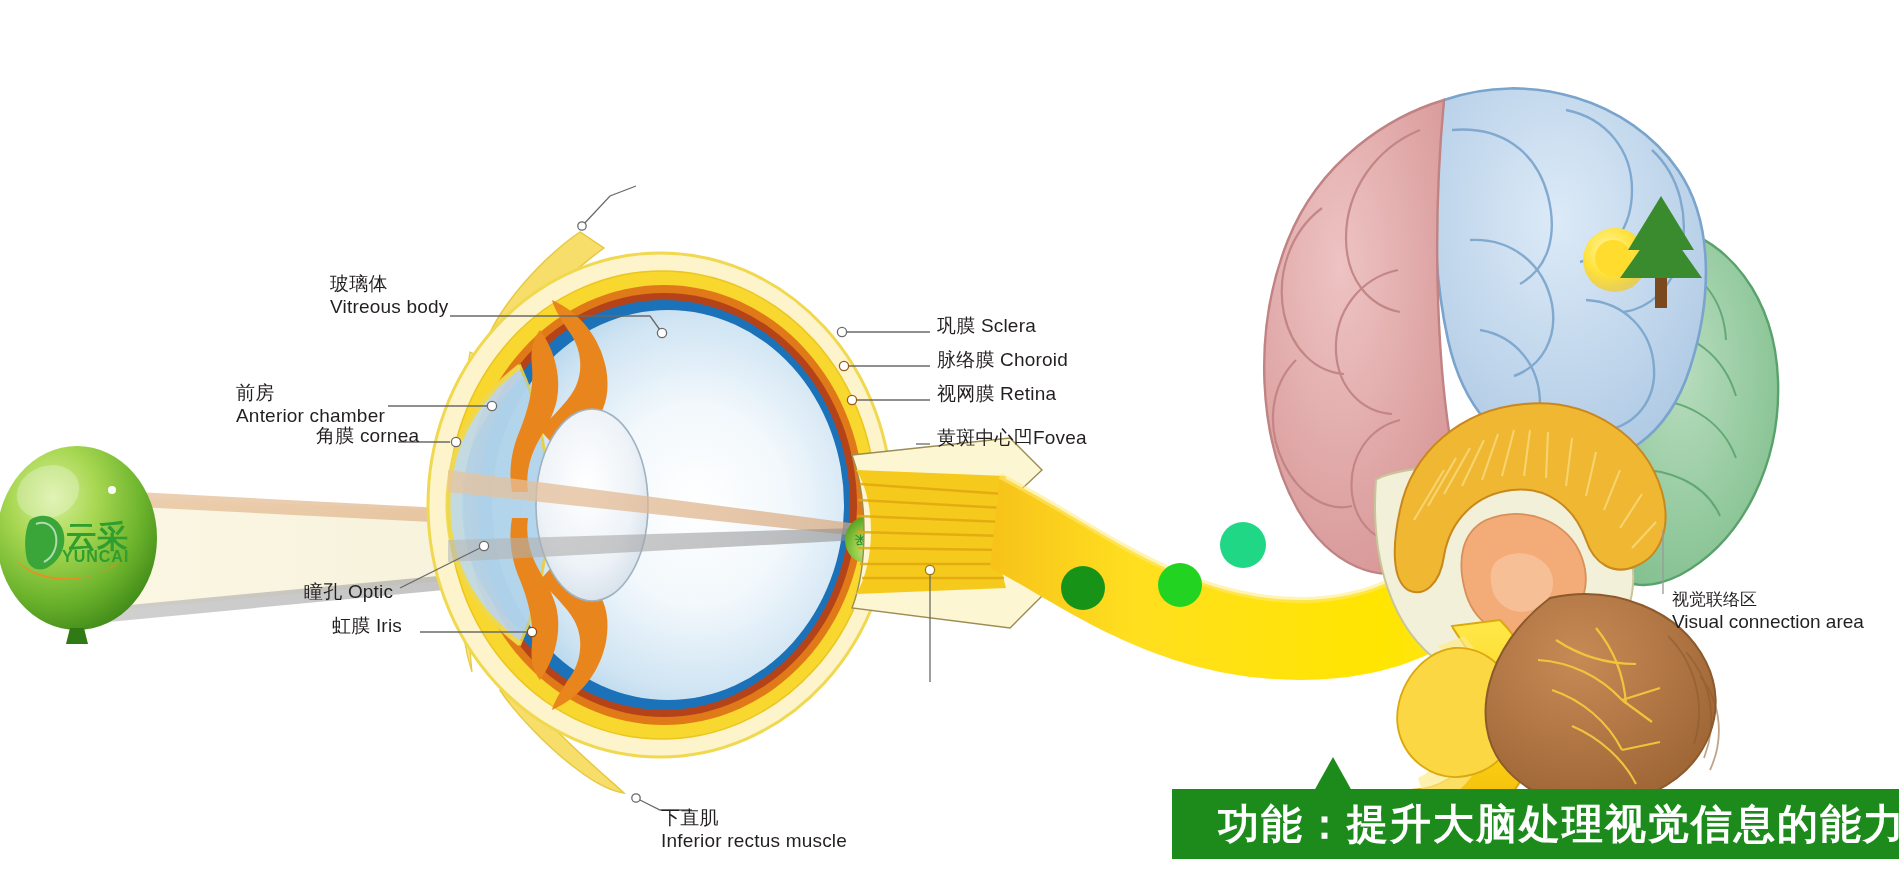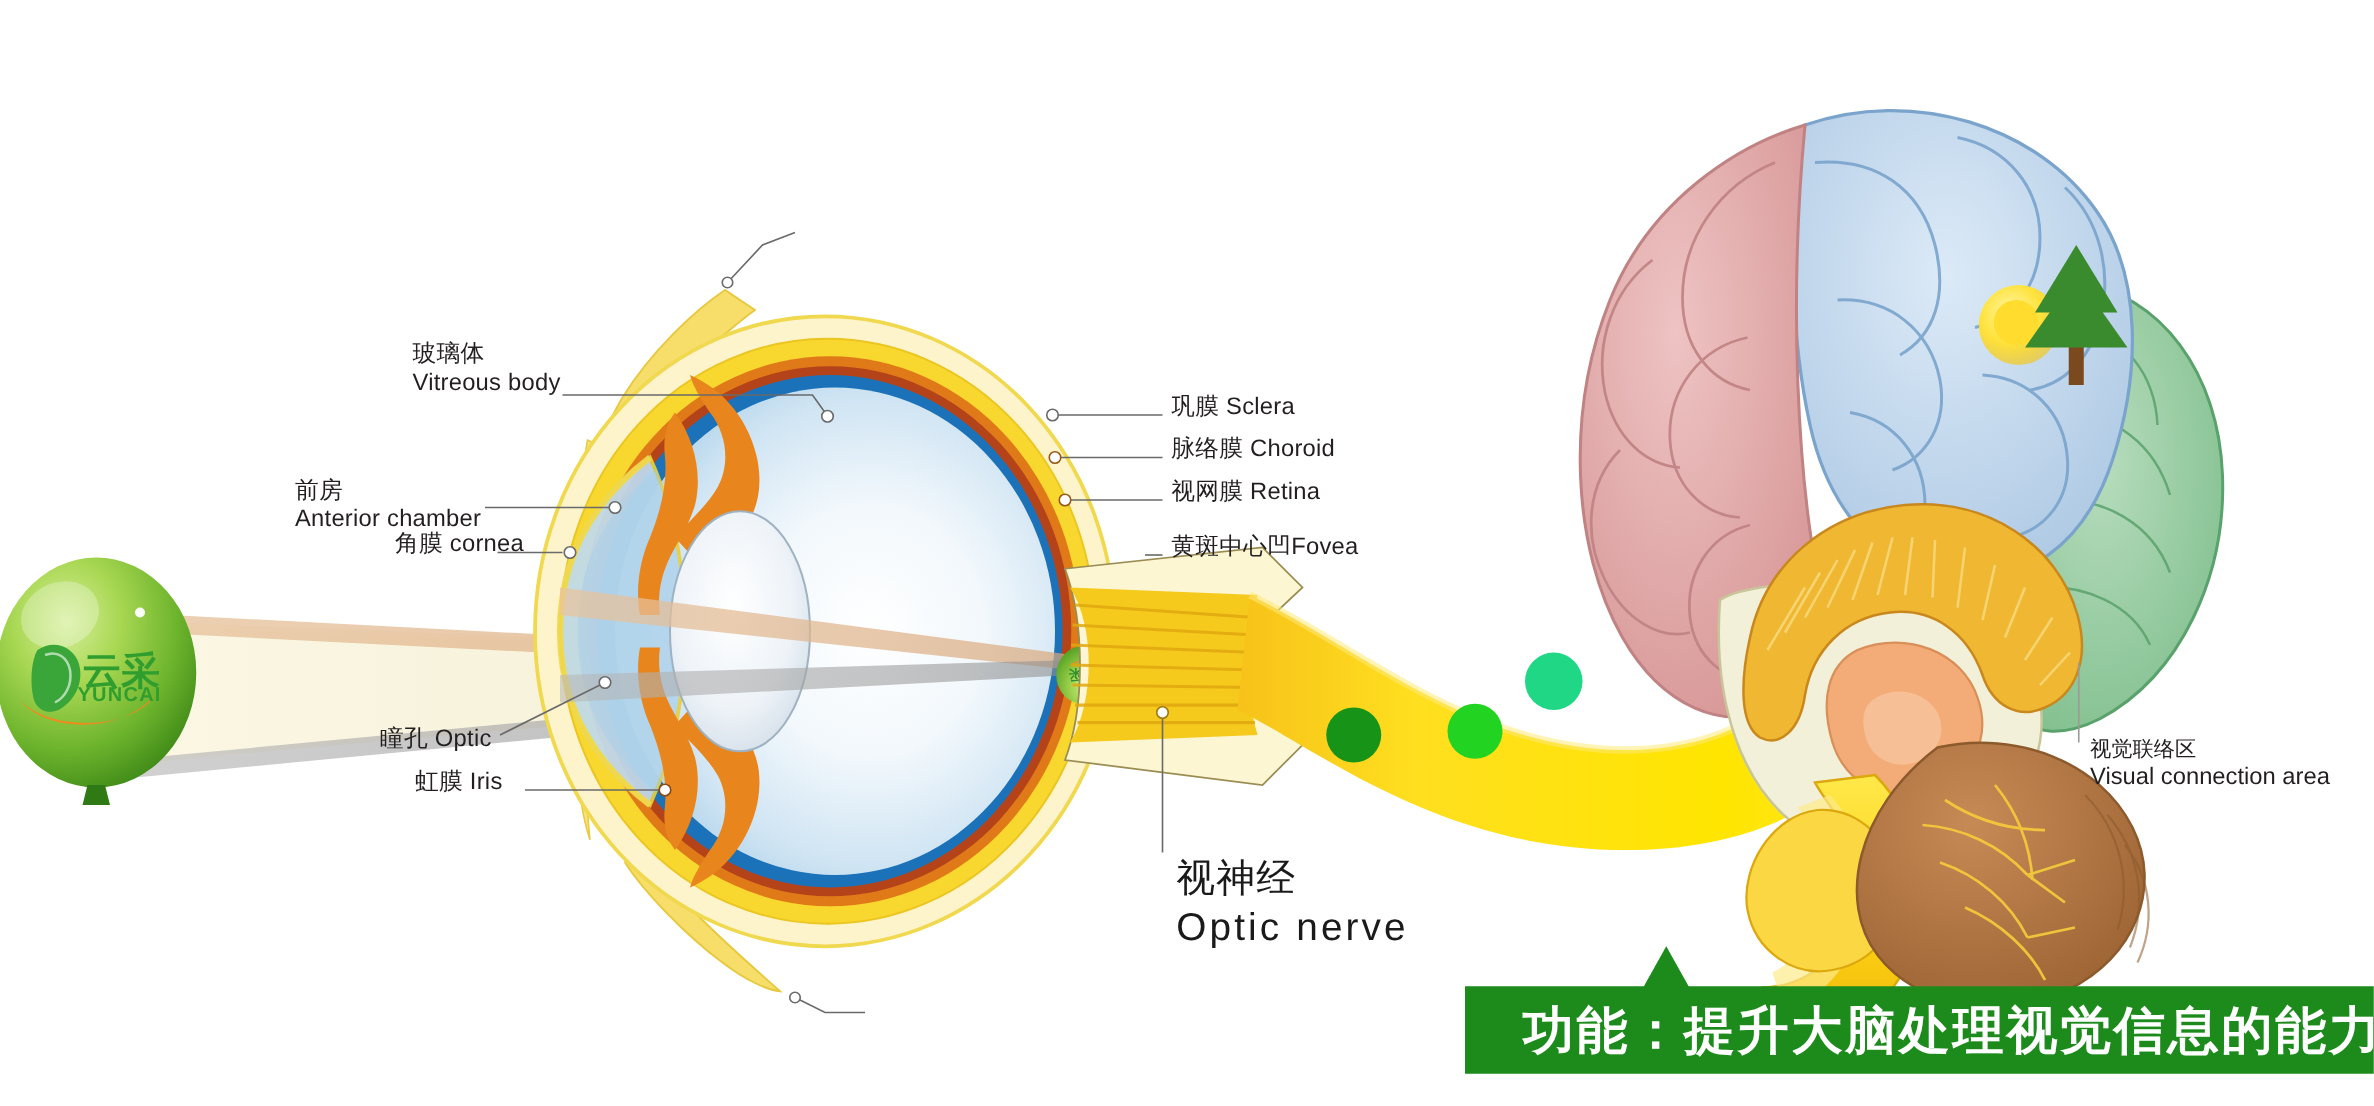--- a/index.html
+++ b/index.html
@@ -444,33 +444,33 @@
   <div class="lbl" style="left:236px; top:381px;">
     <span class="cn">前房</span>
     <span class="en">Anterior chamber</span>
   </div>
 
   <div class="vca" style="left:1672px; top:573px;">
     <span class="cn">视觉联络区</span>
     <span class="en">Visual connection area</span>
   </div>
 
+  <div class="lbl" style="left:661px; top:806px;">
+    <span class="cn">下直肌</span>
+    <span class="en">Inferior rectus muscle</span>
+  </div>
 
   <div class="lbl inline" style="left:937px; top:314px;">巩膜 Sclera</div>
   <div class="lbl inline" style="left:937px; top:348px;">脉络膜 Choroid</div>
   <div class="lbl inline" style="left:937px; top:382px;text-align:right;">视网膜 Retina</div>
   <div class="lbl inline" style="left:937px; top:426px;">黄斑中心凹Fovea</div>
 
   <div class="lbl inline" style="left:280px; top:424px;margin-left:36px;">角膜 cornea</div>
   <div class="lbl inline" style="left:304px; top:580px;">瞳孔 Optic</div>
   <div class="lbl inline" style="left:332px; top:614px;">虹膜 Iris</div>
 
-  <div class="optic-title" style="left:941px; top:682px;">
-    <span class="cn">视神经</span>
-    <span class="en">Optic nerve</span>
-  </div>
 
   <div id="banner-notch"></div>
   <div id="banner">
     <span class="btext">功能：提升大脑处理视觉信息的能力</span>
   </div>
 
 </div>
 
 </body></html>

